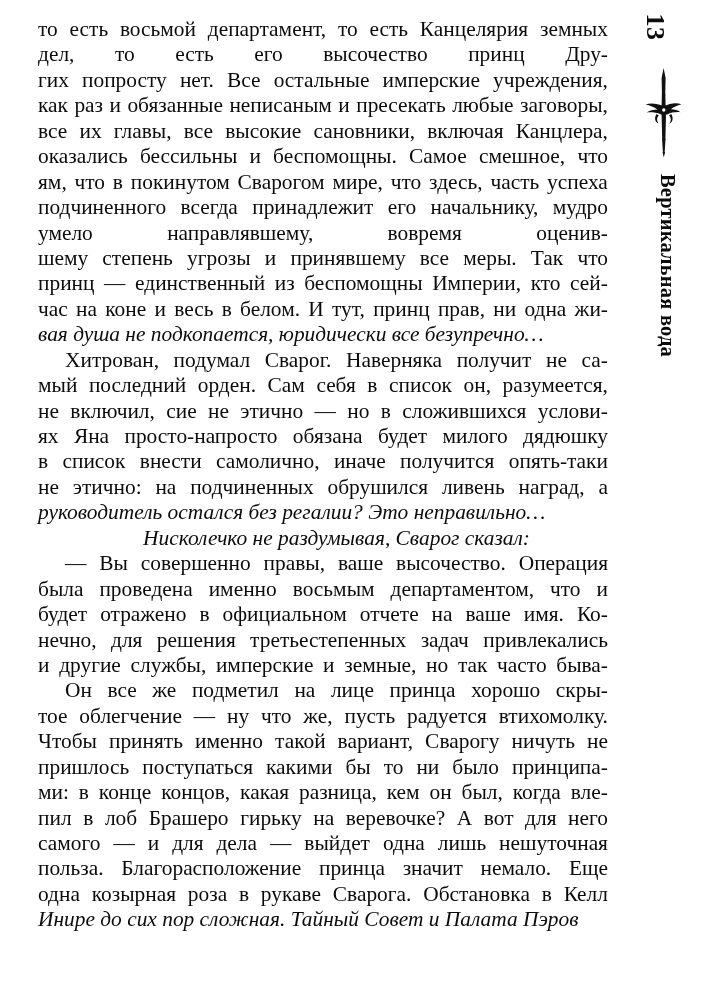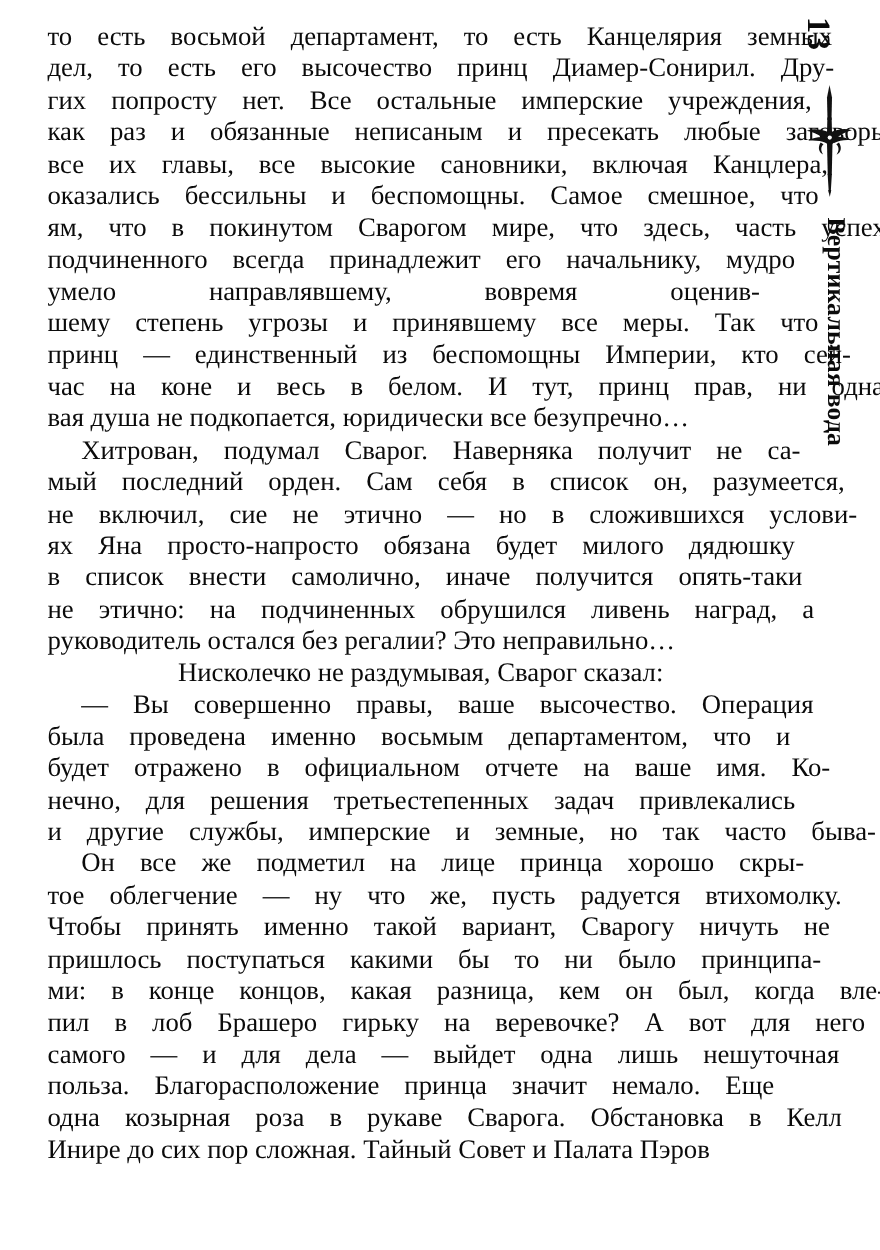--- a/index.html
+++ b/index.html
@@ -102,36 +102,35 @@
     padding: 0;
   }
 
   .line {
     display: block;
     height: 25.45px;
     line-height: 25.45px;
     font-size: 21.4px;
     white-space: nowrap;
     letter-spacing: 0;
-    gap: 20px;
   }
 
   
   .line.just {
     display: flex;
     justify-content: space-between;
     white-space: nowrap;
   }
   .line.just > span { display: inline-block; }
 
   
   .line.indent { padding-left: 27px; text-align: center; }
 
   
-  .line.last { display: block; }
+  .line.last { display: block; font-style: italic; }
 </style>
 </head>
 <body>
 
 <div id="page-sheet">
 
   <div id="text-column">
       <p class="para">
         <span class="line just">
           <span>то</span>
@@ -143,21 +142,20 @@
           <span>Канцелярия</span>
           <span>земных</span>
         </span>
         <span class="line just">
           <span>дел,</span>
           <span>то</span>
           <span>есть</span>
           <span>его</span>
           <span>высочество</span>
           <span>принц</span>
-          <span>Диамер-Сонирил.</span>
           <span>Дру-</span>
         </span>
         <span class="line just">
           <span>гих</span>
           <span>попросту</span>
           <span>нет.</span>
           <span>Все</span>
           <span>остальные</span>
           <span>имперские</span>
           <span>учреждения,</span>

